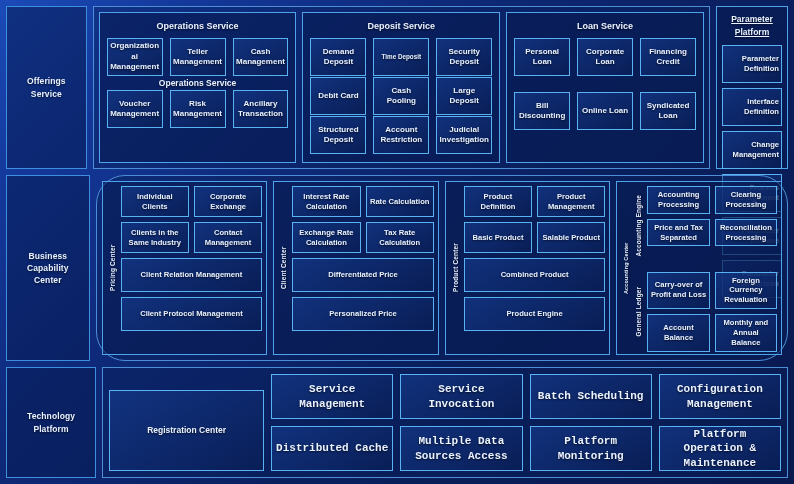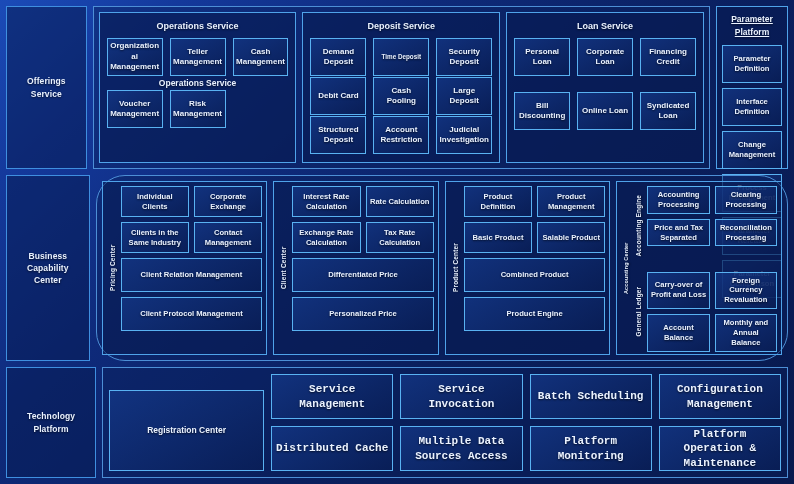--- a/index.html
+++ b/index.html
@@ -123,21 +123,21 @@
   }
   .rail-title {
     text-align: center;
     font-size: 8.5px;
     font-weight: bold;
     line-height: 1.5;
     padding: 2px 0 1px;
     text-shadow: 0 1px 2px rgba(0,0,0,.6);
     text-decoration: underline;
   }
-  .rail .cell { flex: 1 1 0; min-height: 0; font-size: 7.6px; }
+  .rail .cell { flex: 1 1 0; min-height: 0; font-size: 7.6px; text-align: right; }
 
   
   #row-business { flex: 0 0 186px; }
   #row-business .band-body { padding: 5px; border-radius: 29px; }
 
   .vpanel {
     flex: 1 1 0;
     border: 1px solid #4fa3ea;
     background: rgba(7,26,80,0.5);
     display: flex;
@@ -217,20 +217,21 @@
         <div class="group-title">Operations Service</div>
         <div class="grid3">
           <div class="cell">Organizational Management</div>
           <div class="cell">Teller Management</div>
           <div class="cell">Cash Management</div>
         </div>
         <div class="group-mid-title">Operations Service</div>
         <div class="grid3">
           <div class="cell">Voucher Management</div>
           <div class="cell">Risk Management</div>
+          <div class="cell">Ancillary Transaction</div>
         </div>
       </div>
 
       <div class="group grp-dep">
         <div class="group-title">Deposit Service</div>
         <div class="grid3">
           <div class="cell">Demand Deposit</div>
           <div class="cell small">Time Deposit</div>
           <div class="cell">Security Deposit</div>
         </div>

